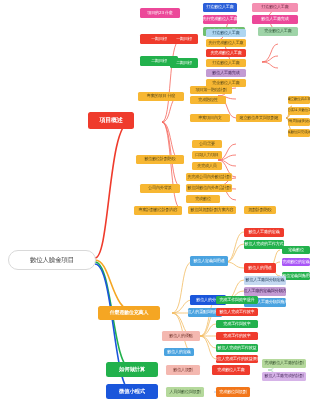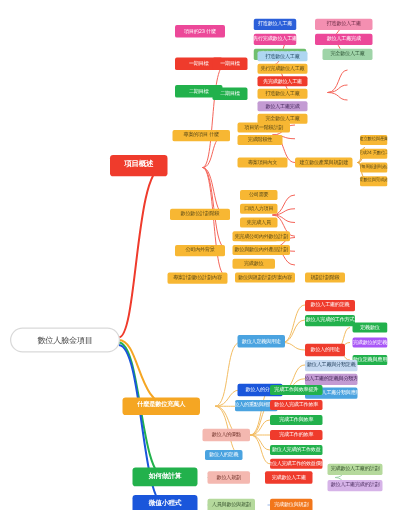--- a/index.html
+++ b/index.html
@@ -3,21 +3,21 @@
 <meta charset="utf-8">
 <style>
   html,body{margin:0;padding:0;}
   body{
     width:310px;height:408px;
     background:#ffffff;
     font-family:"DejaVu Sans","Liberation Sans",sans-serif;
     overflow:hidden;
     position:relative;
   }
-  #canvas{position:absolute;left:0;top:12px;width:310px;height:332px;}
+  #canvas{position:absolute;left:0;top:0;width:310px;height:332px;}
   svg.edges{position:absolute;left:0;top:0;width:310px;height:408px;pointer-events:none;}
   .node{
     position:absolute;
     box-sizing:border-box;
     display:flex;align-items:center;justify-content:center;
     text-align:center;
     line-height:1.05;
     white-space:nowrap;
     overflow:hidden;
     letter-spacing:-0.2px;

